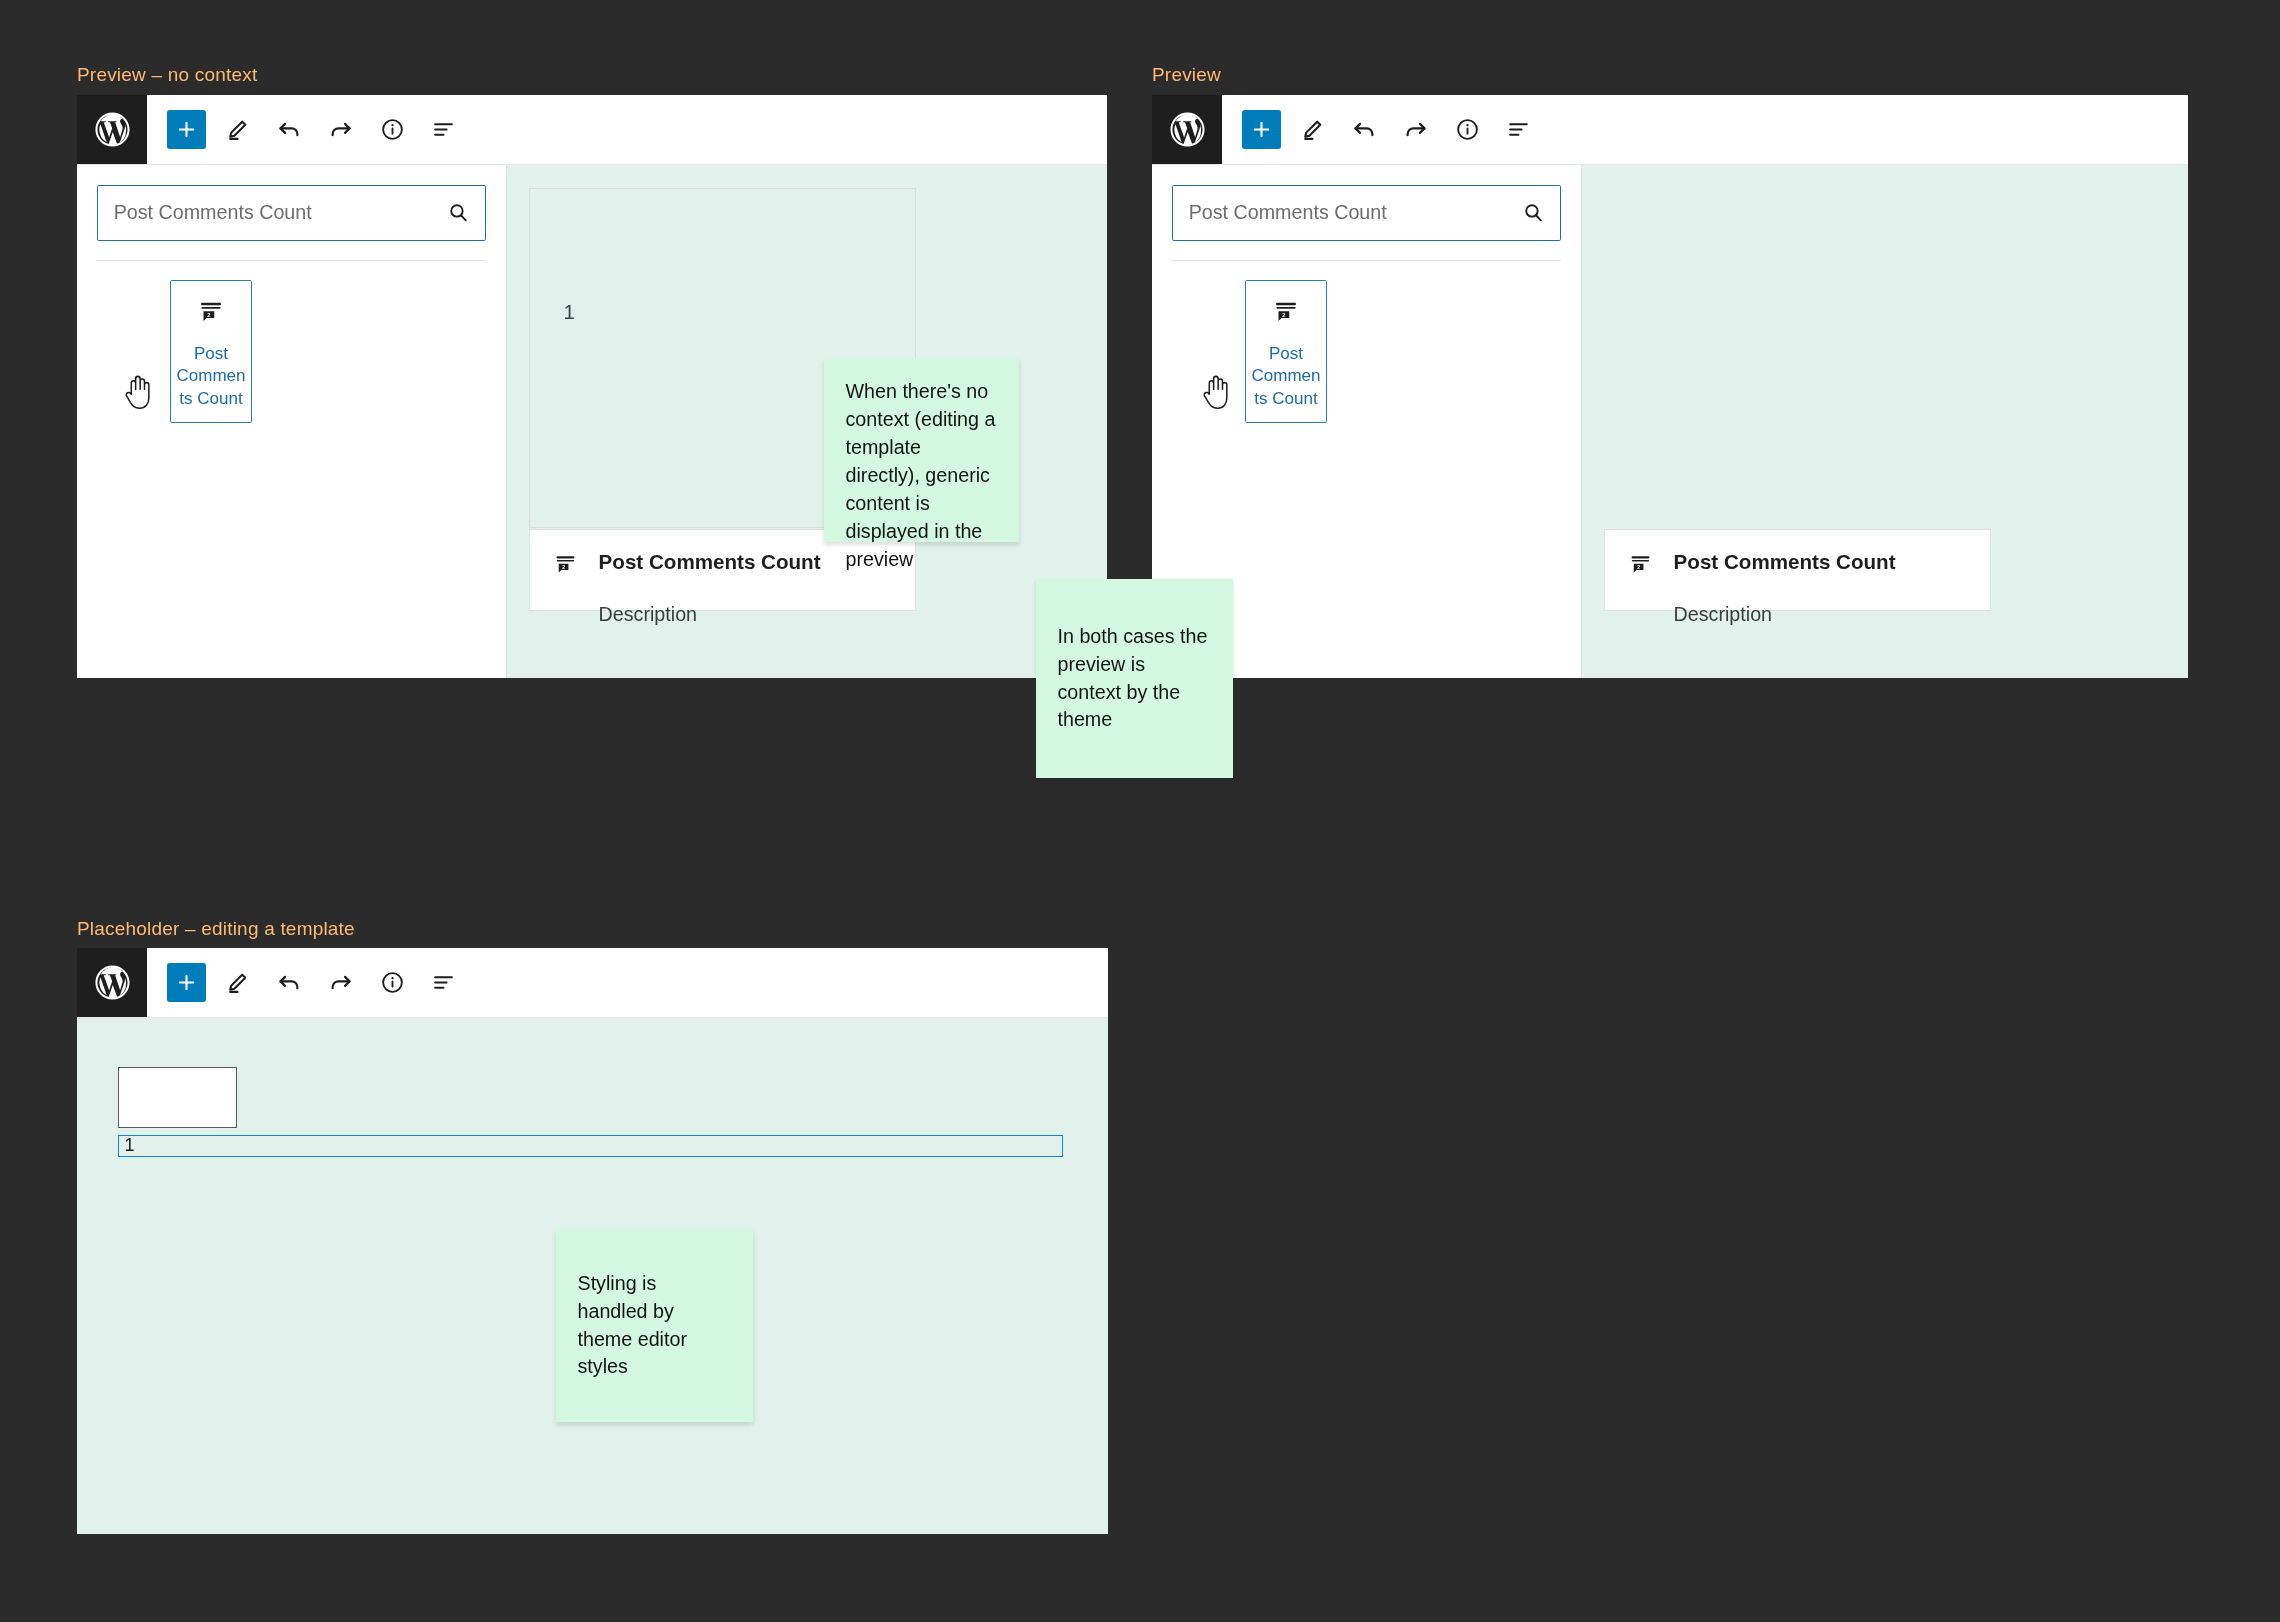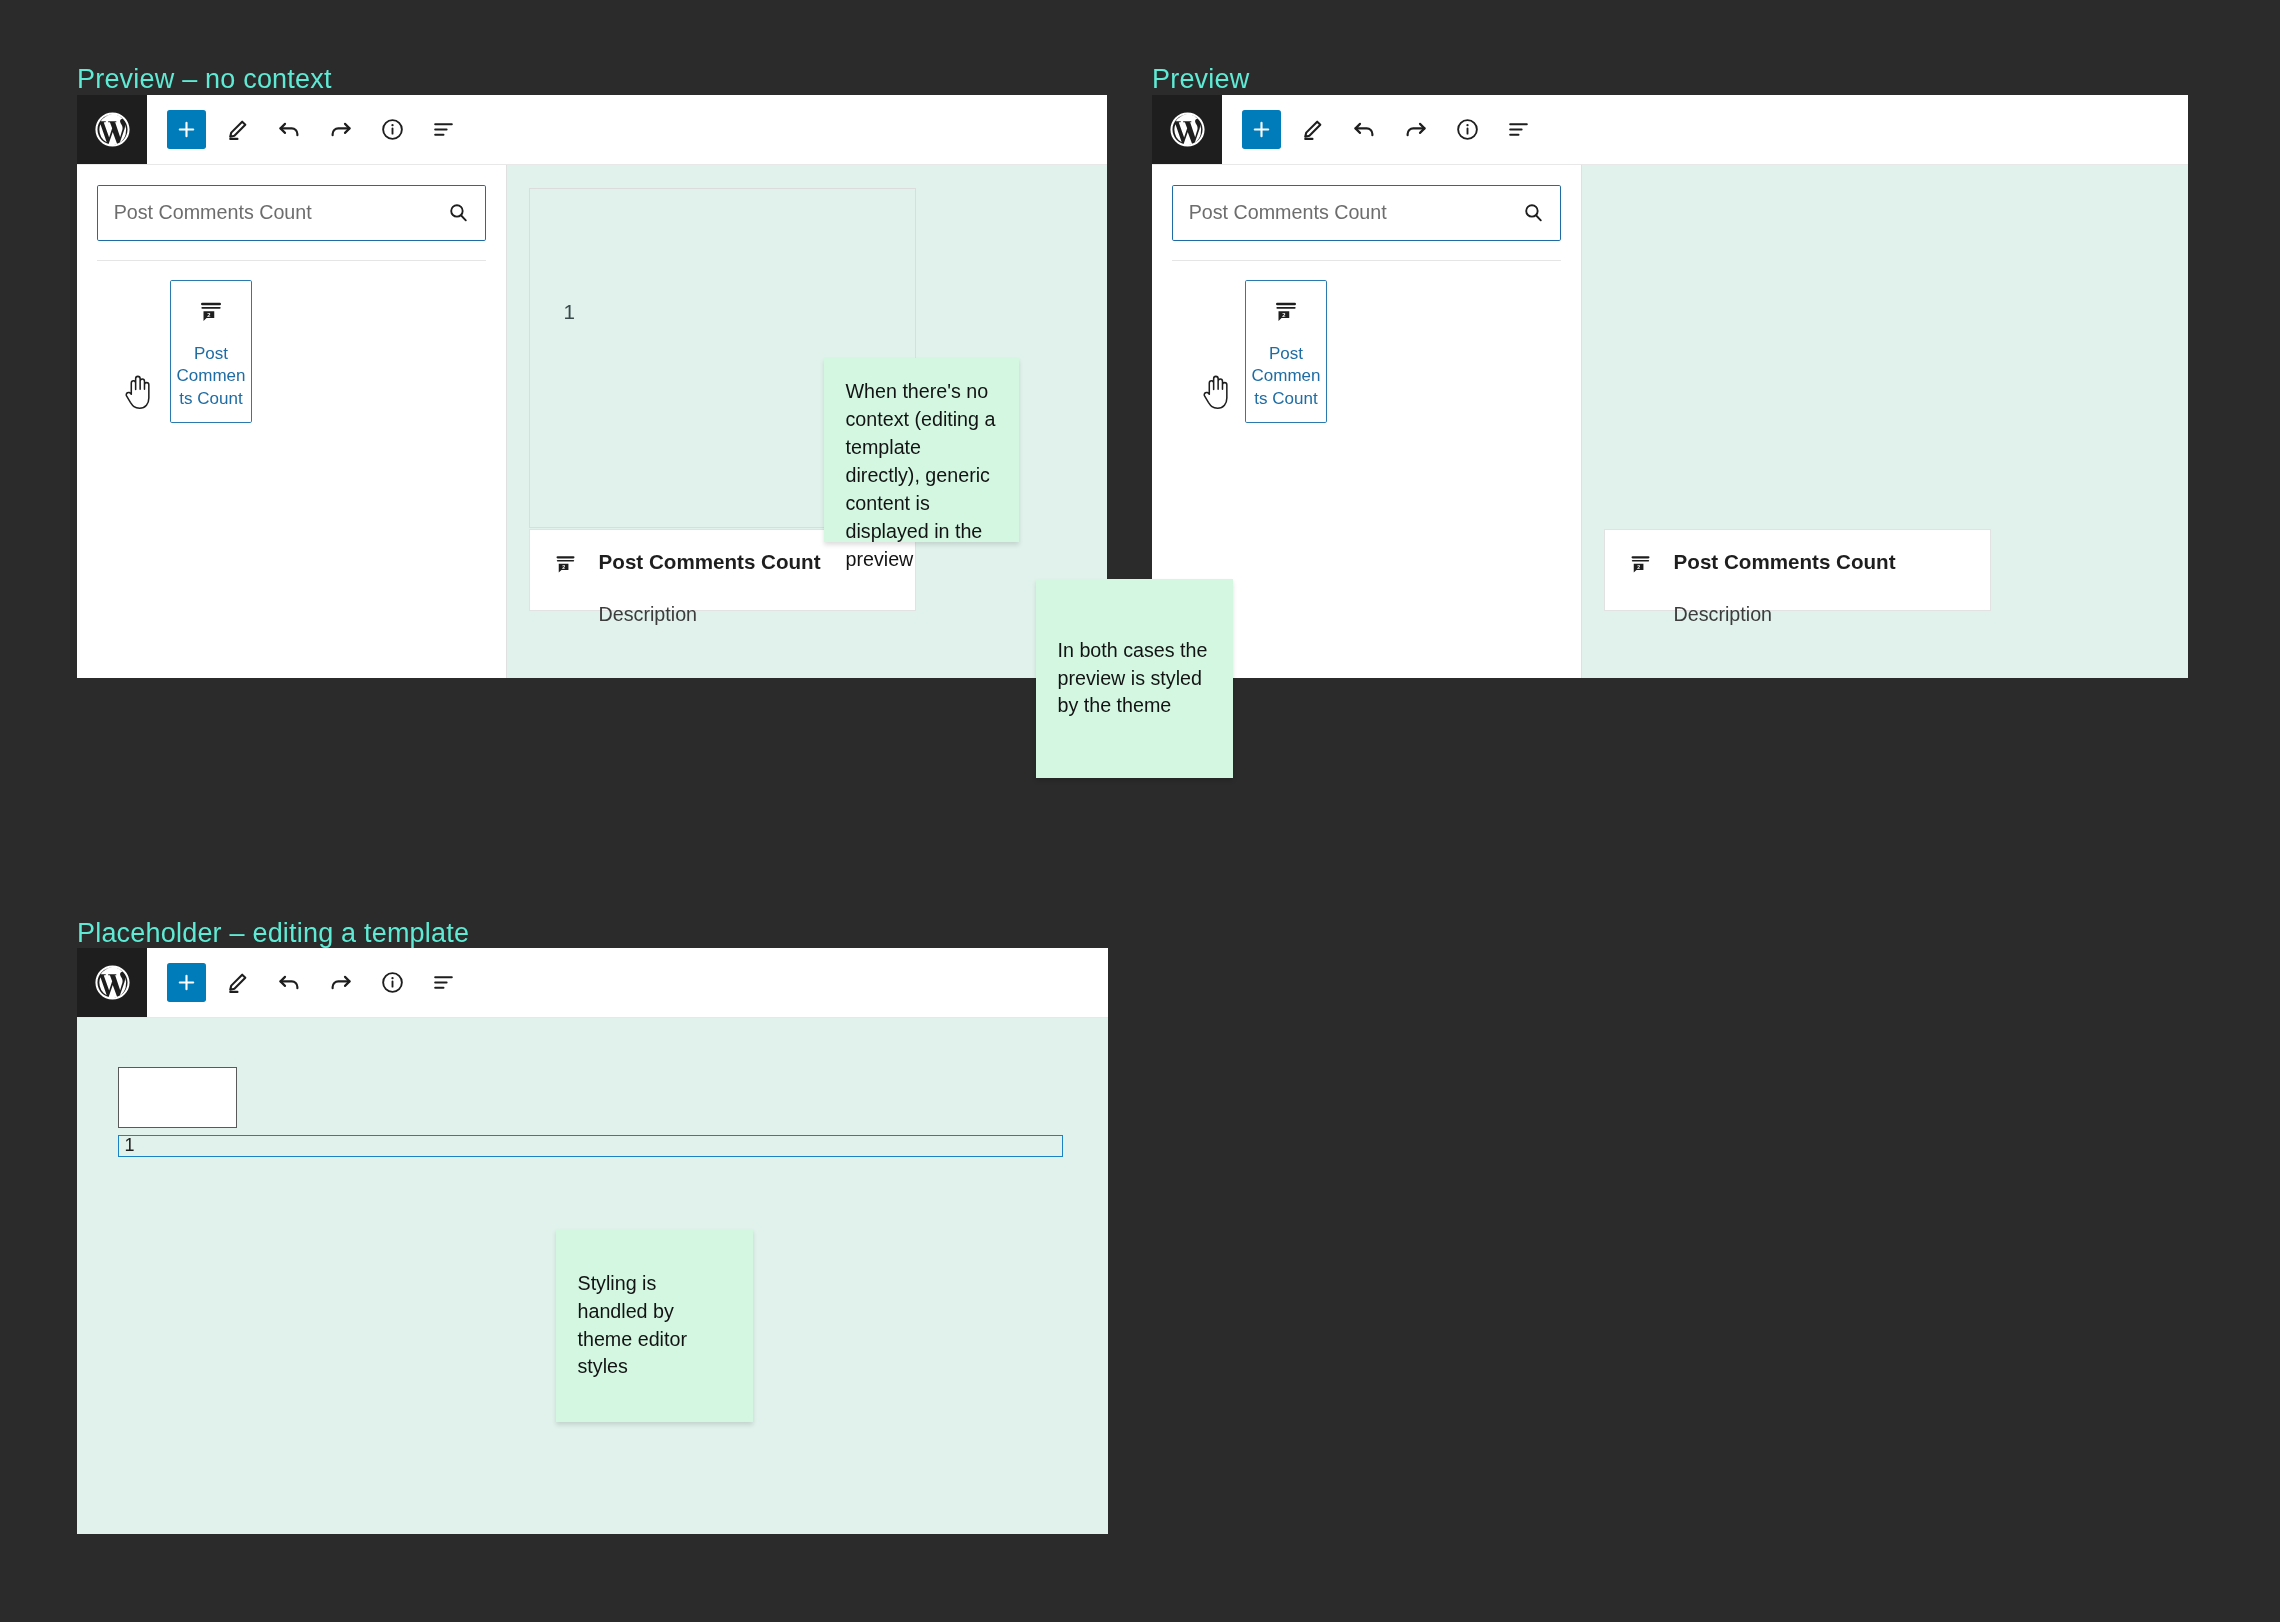--- a/index.html
+++ b/index.html
@@ -15,22 +15,22 @@
   .canvas {
     position: relative;
     width: 2280px;
     height: 1623px;
     background: #2b2b2b;
   }
 
   
   .caption {
     position: absolute;
-    color: #5eead4;
-    font-size: 27px;
+    color: #fdba74;
+    font-size: 19px;
     letter-spacing: 0.2px;
     white-space: nowrap;
   }
 
   
   .editor {
     position: absolute;
     background: #ffffff;
     overflow: hidden;
   }
@@ -439,21 +439,21 @@
   </div>
 
   <div class="cursor" style="left:1201px; top:372px;">
     <svg width="34" height="41" viewBox="0 0 26 32">
       <path d="M6.2 17.3V8.6c0-1 .8-1.8 1.7-1.8s1.7.8 1.7 1.8v5.1V5.2c0-1 .8-1.8 1.7-1.8s1.8.8 1.8 1.8v8.3V7.2c0-1 .8-1.8 1.7-1.8s1.7.8 1.7 1.8v6.3V10c0-1 .8-1.7 1.7-1.7s1.7.7 1.7 1.7v10.3c0 4.5-2.6 8-7.2 8-4 0-5.3-1.7-7.2-4.6l-3-5c-.5-.9-.2-2 .7-2.5.9-.5 2-.2 2.5.7z" fill="#ffffff" stroke="#1e1e1e" stroke-width="1.2" stroke-linejoin="round"></path>
     </svg>
   </div>
 
 
   <div class="sticky" style="left:1036px; top:579px; width:197px; height:199px;">
-    <span>In both cases the preview is styled by the theme</span>
+    <span>In both cases the preview is context by the theme</span>
   </div>
 
   <div class="caption" style="left:77px; top:918px;">Placeholder – editing a template</div>
 
   <div class="editor" style="left:77px; top:948px; width:1031px; height:586px;">
 
     <div class="toolbar">
       <div class="wp-logo">
         <svg width="41" height="41" viewBox="0 0 24 24" fill="#ffffff">
           <path d="M12 2C6.48 2 2 6.48 2 12s4.48 10 10 10 10-4.48 10-10S17.52 2 12 2zm0 1.2c4.86 0 8.8 3.94 8.8 8.8s-3.94 8.8-8.8 8.8S3.2 16.86 3.2 12 7.14 3.2 12 3.2zM4.3 12c0-1.1.24-2.15.66-3.1L8.6 19.5A8.8 8.8 0 0 1 4.3 12zm7.7 8.8c-.79 0-1.55-.12-2.27-.33l2.41-7 2.47 6.77.05.1c-.84.3-1.73.46-2.66.46zm1.1-12.93c.48-.03.92-.08.92-.08.43-.05.38-.69-.05-.66 0 0-1.3.1-2.13.1-.78 0-2.1-.1-2.1-.1-.43-.03-.48.63-.05.66 0 0 .41.05.85.08l1.26 3.46-1.77 5.32L6.9 7.87c.48-.3.92-.08.92-.08.43-.5.38-.69-.05-.66 0 0-1.3.1-2.13.1-.15 0-.33 0-.52-.01A8.78 8.78 0 0 1 12 3.2a8.23 8.23 0 0 1 5.93 2.5h-.14c-.79 0-1.35.69-1.35 1.43 0 .66.38 1.22.79 1.88.31.53.66 1.22.66 2.21 0 .69-.26 1.48-.61 2.59l-.8 2.68-2.89-8.62zm3.2 11.8 2.43-7.02c.45-1.13.6-2.04.6-2.85 0-.29-.02-.56-.05-.82a8.74 8.74 0 0 1-3 10.69z"></path>

